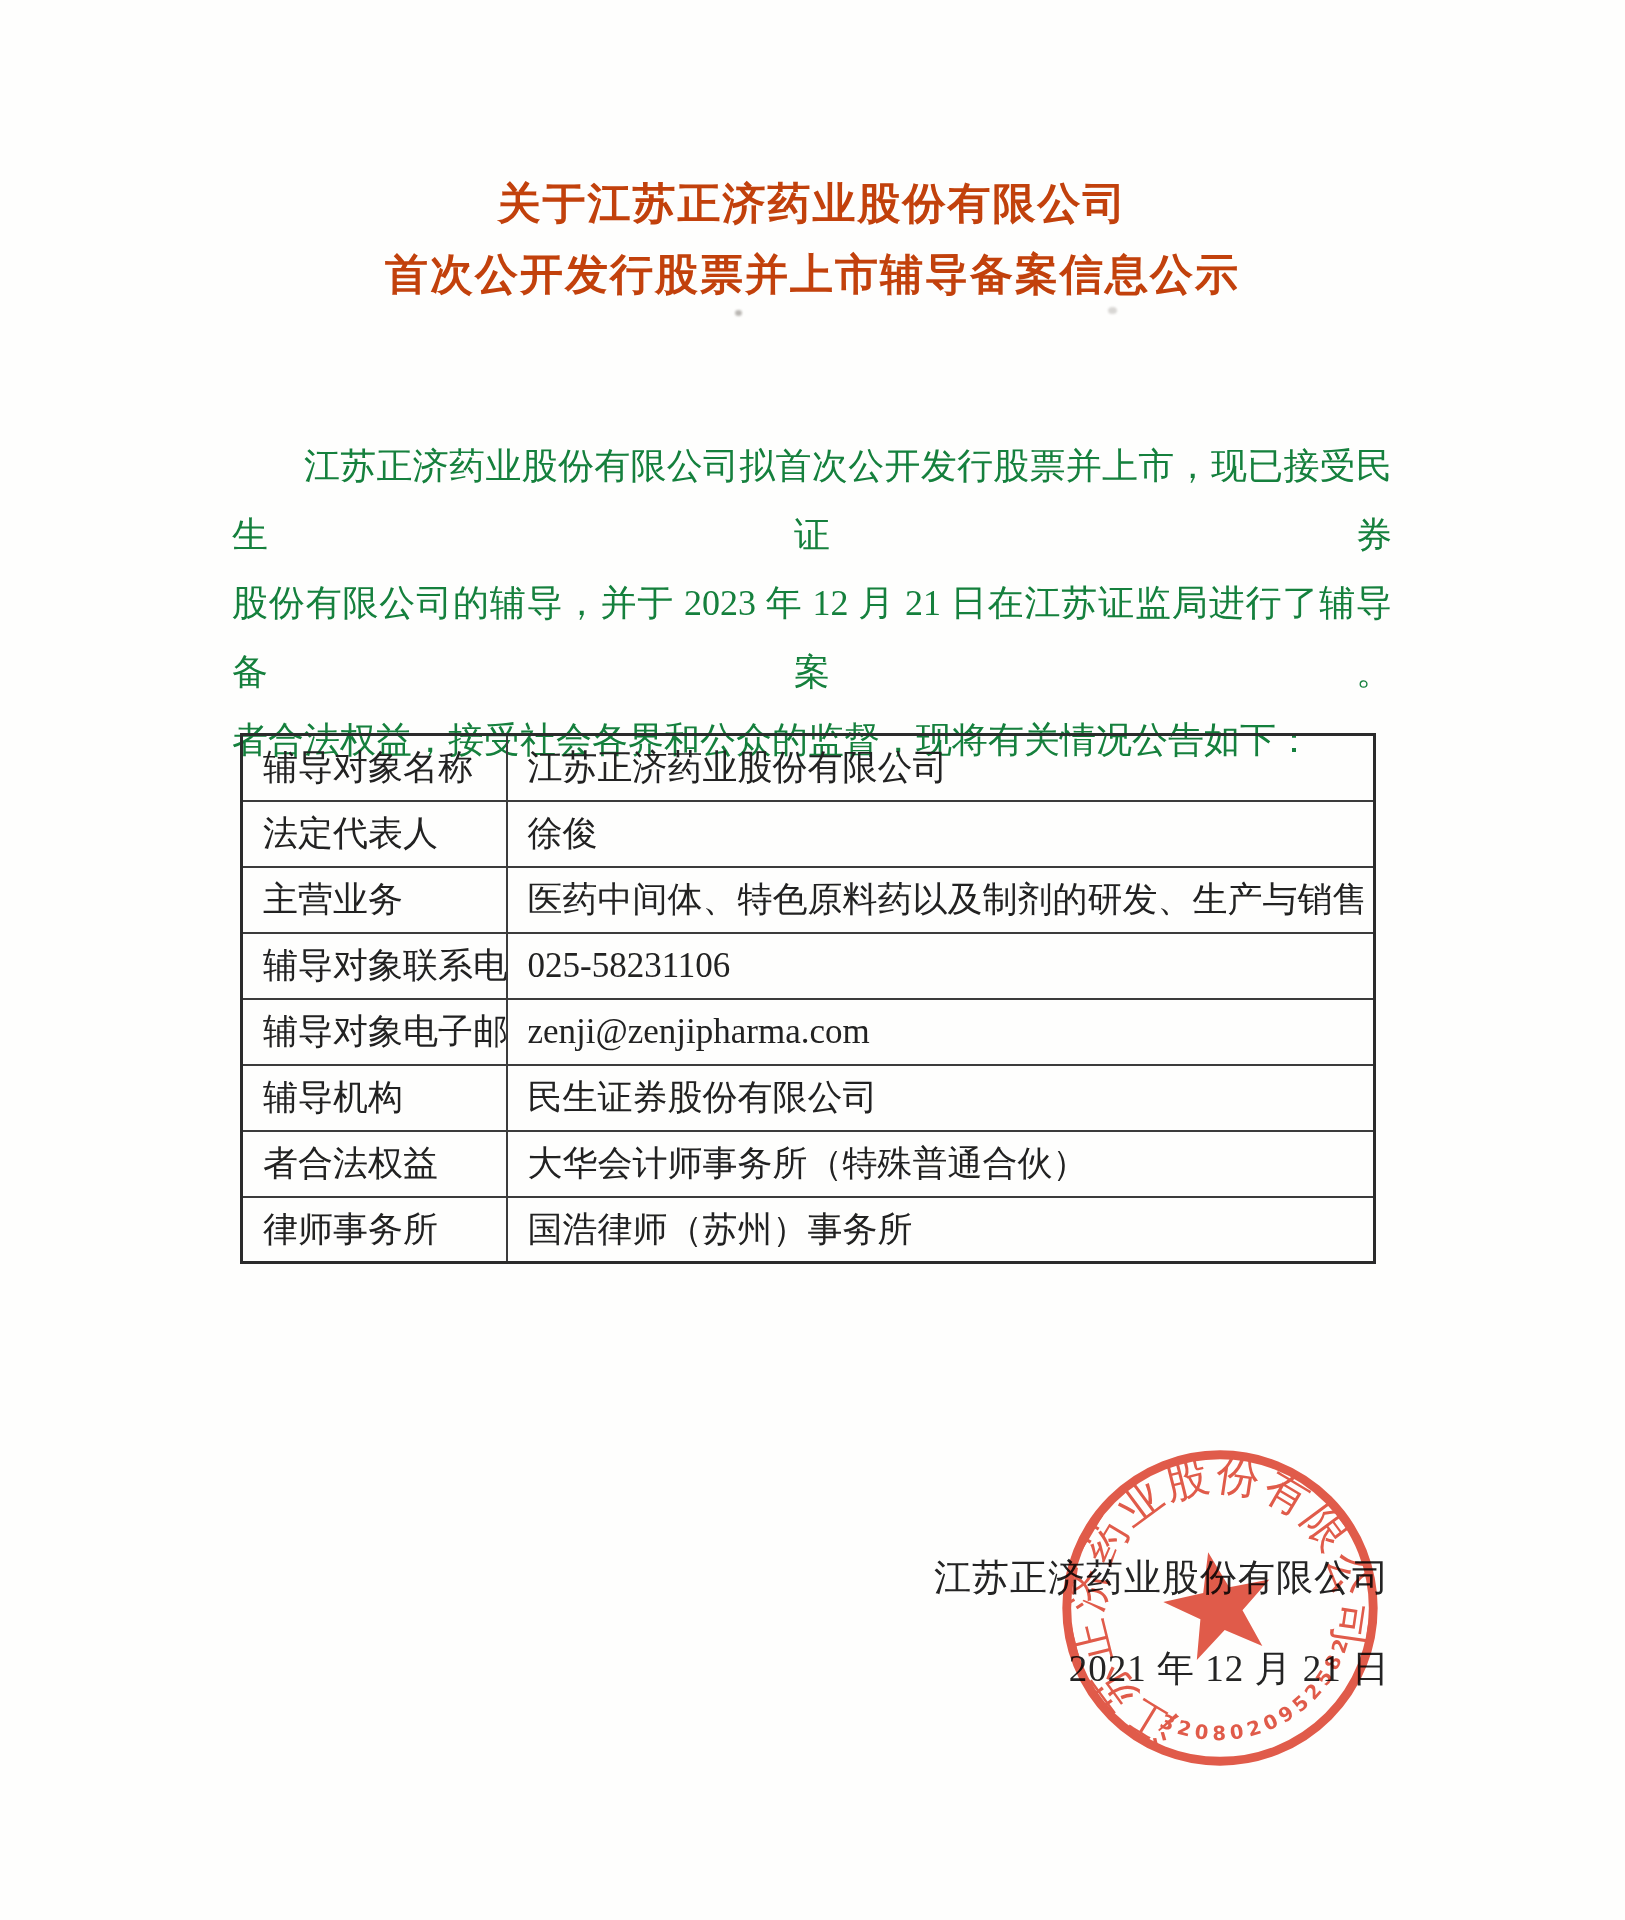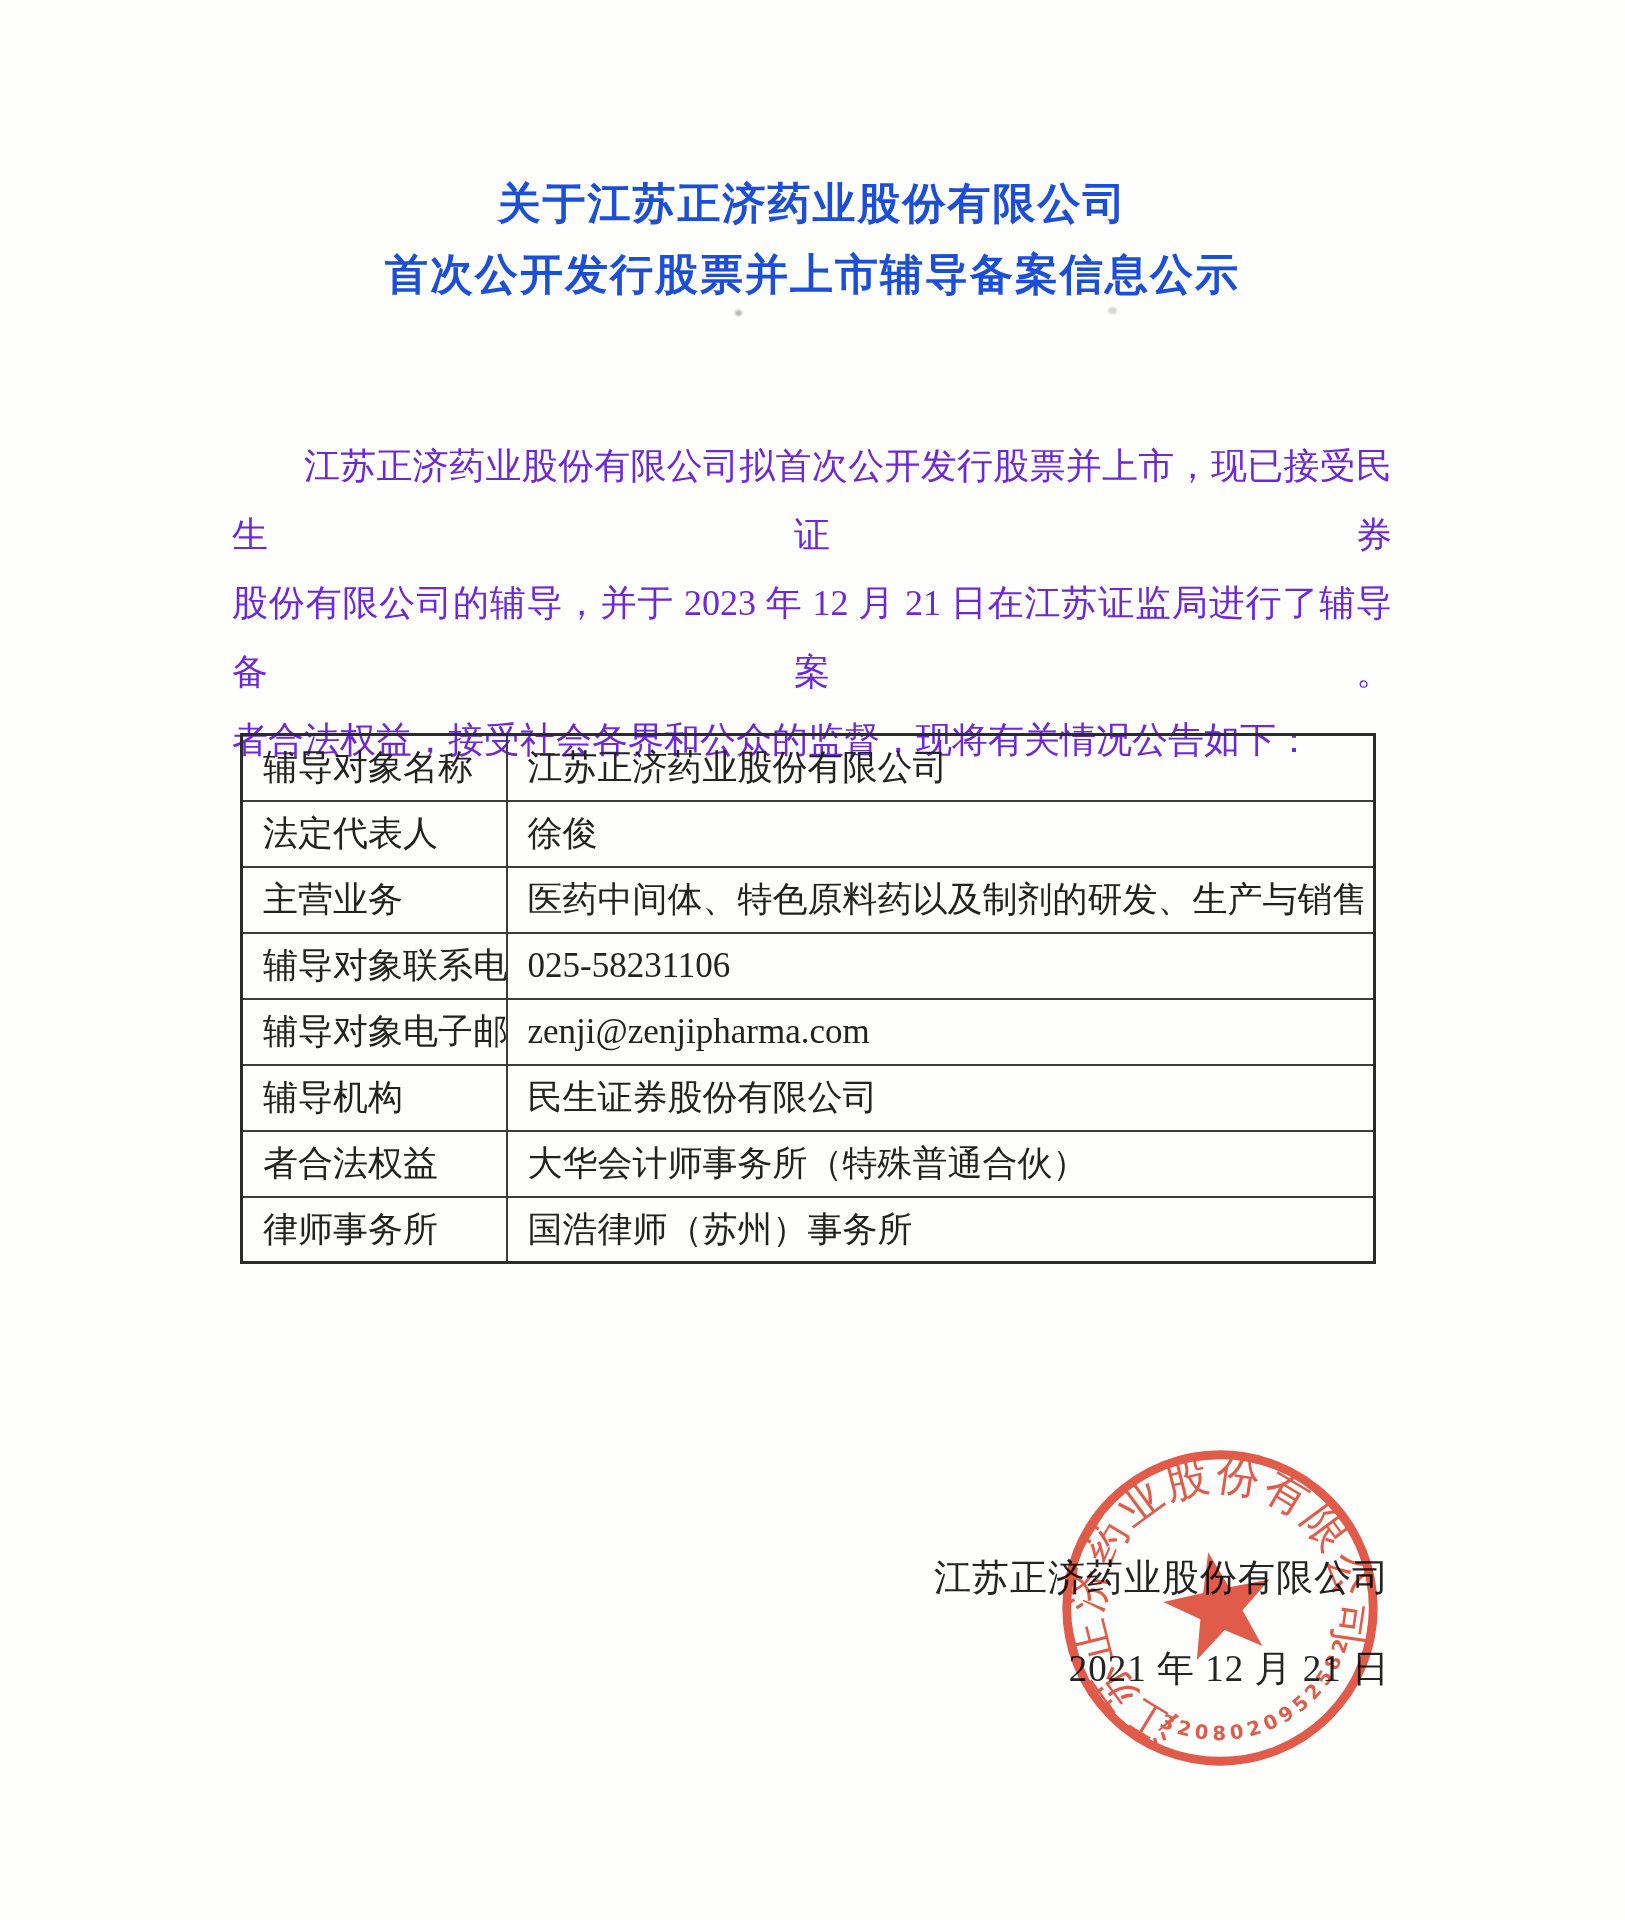--- a/index.html
+++ b/index.html
@@ -19,30 +19,30 @@
     top: 168px;
     left: 0;
     width: 100%;
     text-align: center;
   }
   .title-line {
     font-size: 43px;
     font-weight: 700;
     letter-spacing: 2px;
     line-height: 71px;
-    color: #1d4ed8;
+    color: #c2410c;
   }
   .paragraph {
     position: absolute;
     top: 432px;
     left: 232px;
     width: 1160px;
     font-size: 36px;
     line-height: 68.5px;
-    color: #6d28d9;
+    color: #15803d;
   }
   .para-line { 
     text-align: justify;
   }
   .para-line.stretch { text-align-last: justify; }
   .para-line.indent { text-indent: 2em; }
   .info-table {
     position: absolute;
     top: 733px;
     left: 240px;

